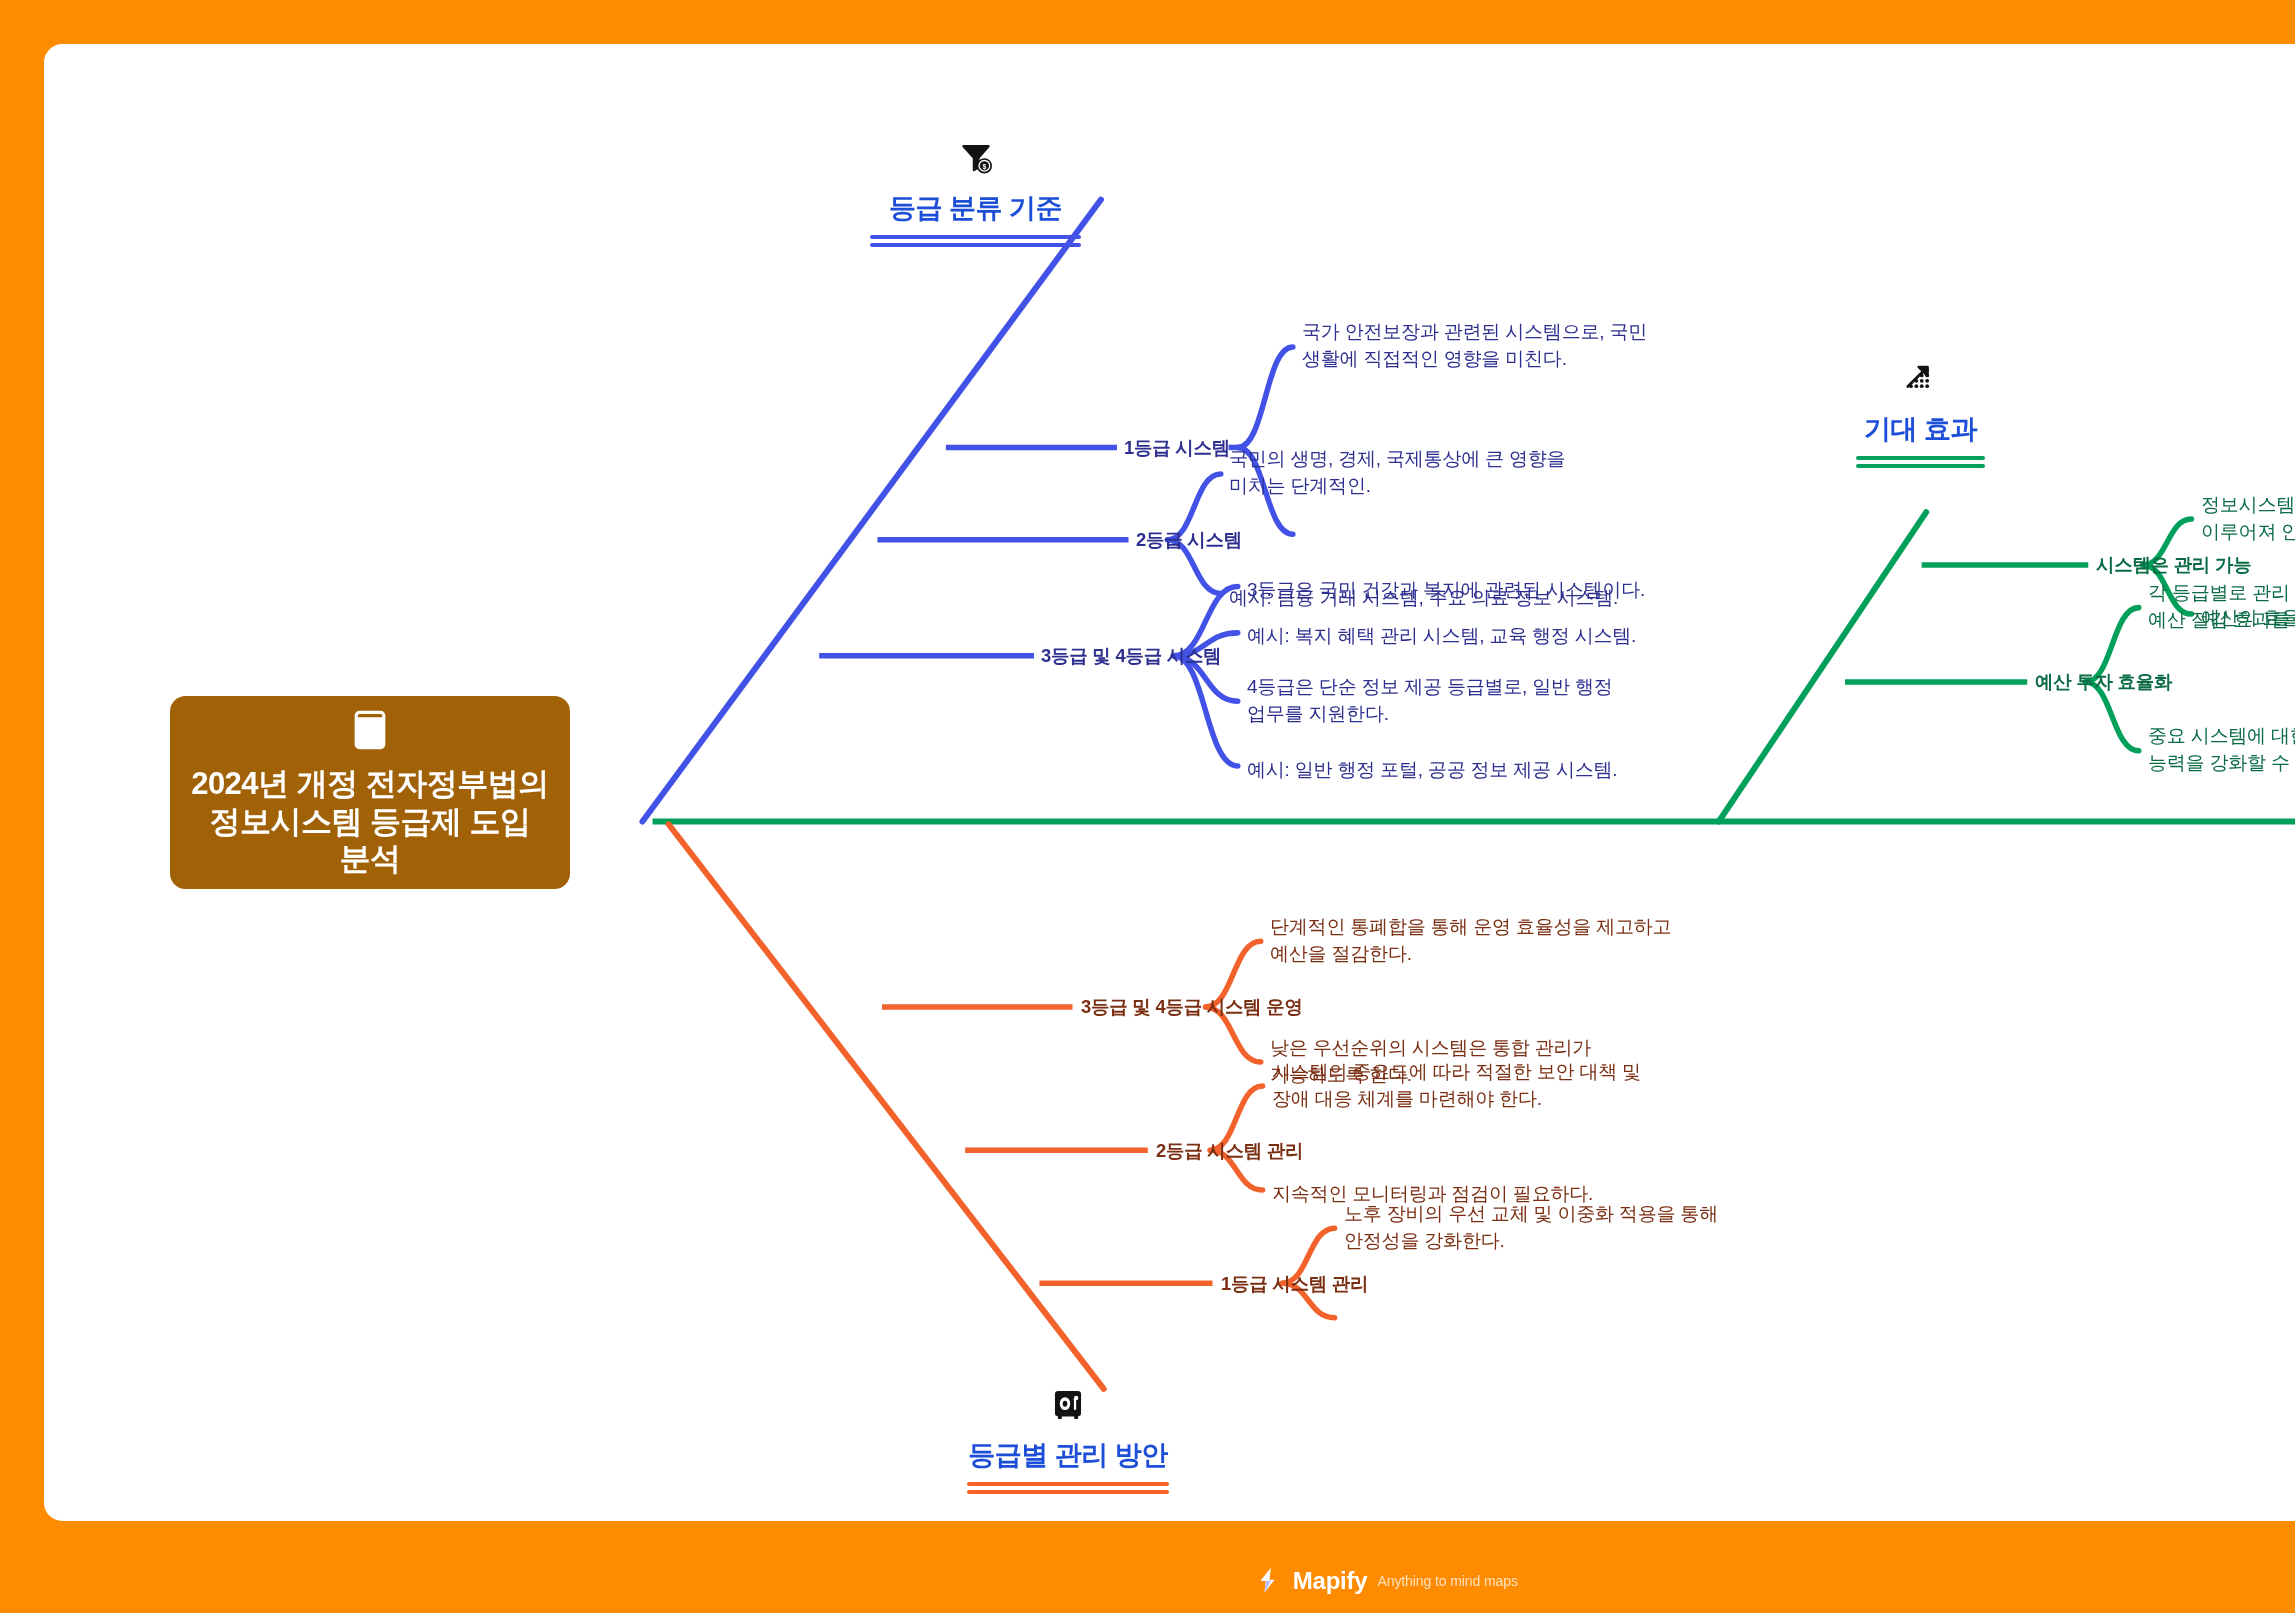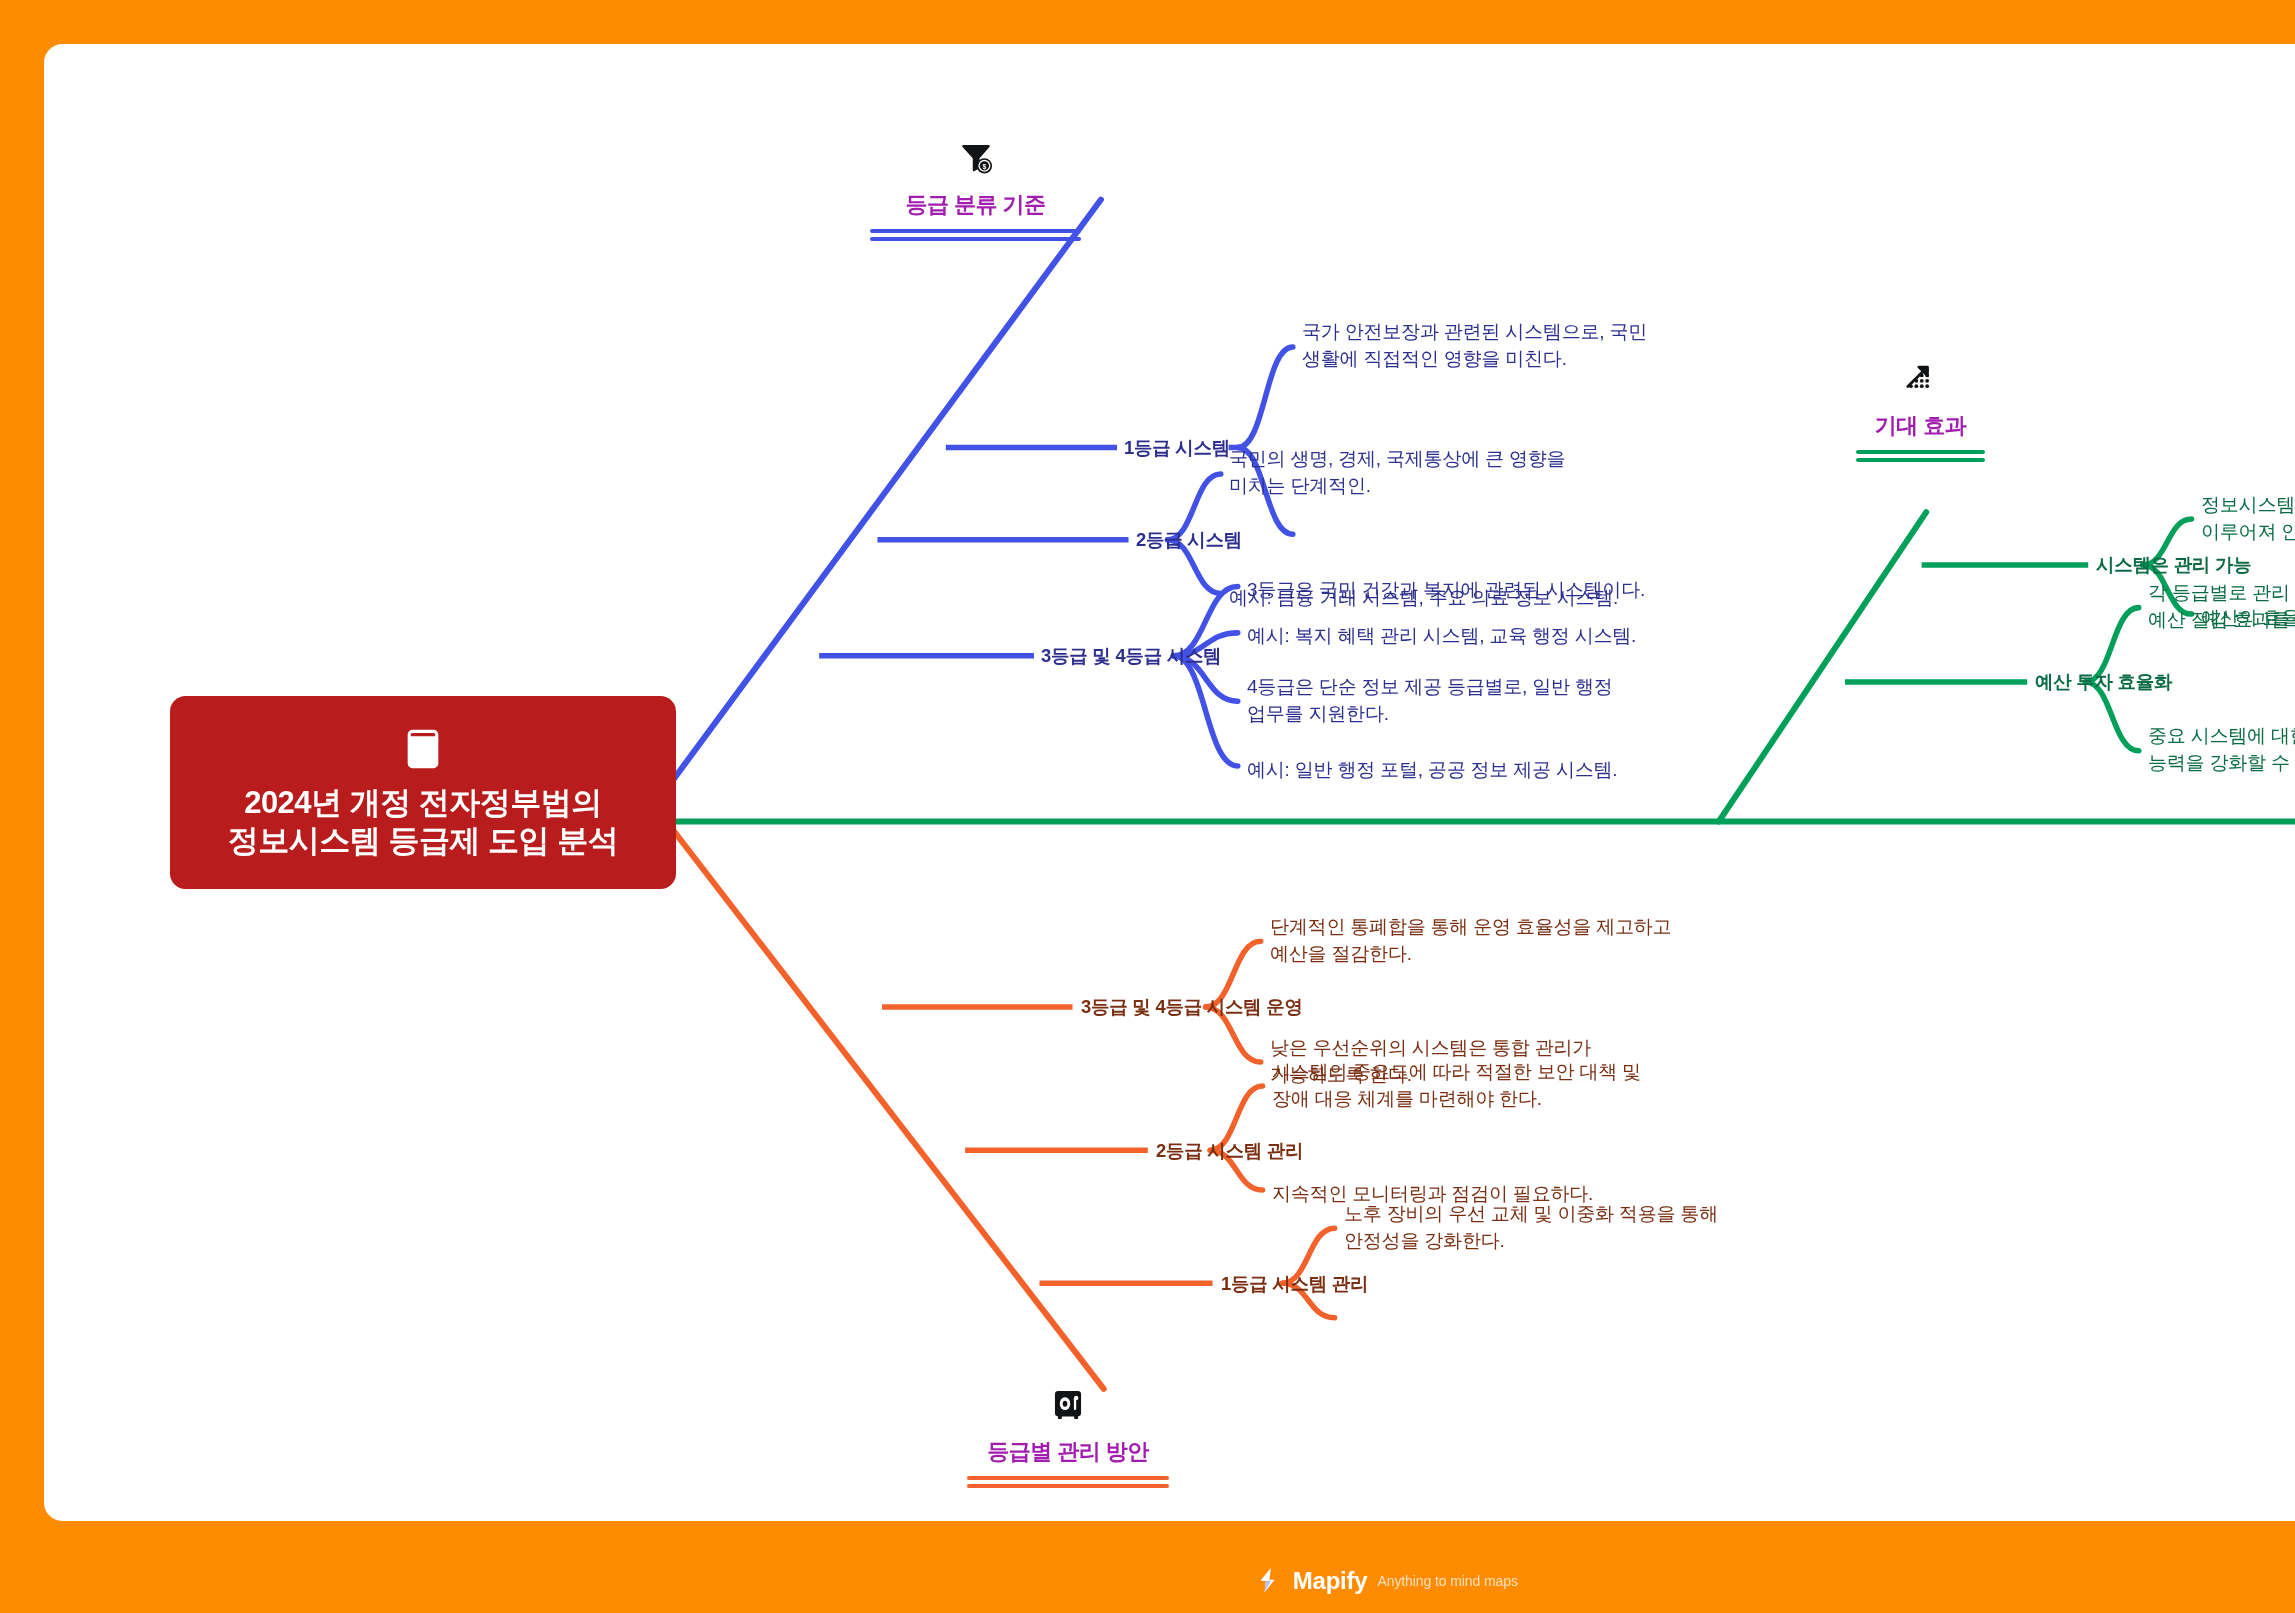--- a/index.html
+++ b/index.html
@@ -17,22 +17,22 @@
     background:#ffffff;
     border-radius:18.4px;
     overflow:hidden;
   }
   #svgroot { position:absolute; left:0; top:0; width:2684px; height:1477px; }
 
   
   #root-card {
     position:absolute;
     left:126px; top:652px;
-    width:506px; height:193px;
-    background:#b91c1c;
+    width:400px; height:193px;
+    background:#a16207;
     border-radius:15.6px;
     display:flex; flex-direction:column;
     align-items:center; justify-content:center;
     padding:13px 18.4px;
   }
   #root-card .rc-icon { margin-bottom:10px; }
   #root-card .rc-title {
     color:#ffffff;
     font-size:31px;
     line-height:1.22;
@@ -42,21 +42,21 @@
     word-break:keep-all;
   }
 
   
   .branch-header {
     position:absolute;
     display:flex; flex-direction:column; align-items:center;
   }
   .branch-header .bh-icon { margin-bottom:12px; }
   .branch-header .bh-title {
-    font-size:22px; font-weight:700; color:#a21caf;
+    font-size:27px; font-weight:700; color:#1d4ed8;
     white-space:nowrap; letter-spacing:-0.5px;
   }
   .branch-header .bh-rules { margin-top:9.2px; width:100%; }
   .branch-header .bh-rules i {
     display:block; height:4.1px; border-radius:2.3px;
   }
   .branch-header .bh-rules i + i { margin-top:4.1px; }
 
   #hdr-criteria  { left:826px; top:96px;  width:211px; }
   #hdr-effect    { left:1812px; top:317px;  width:129px; }

